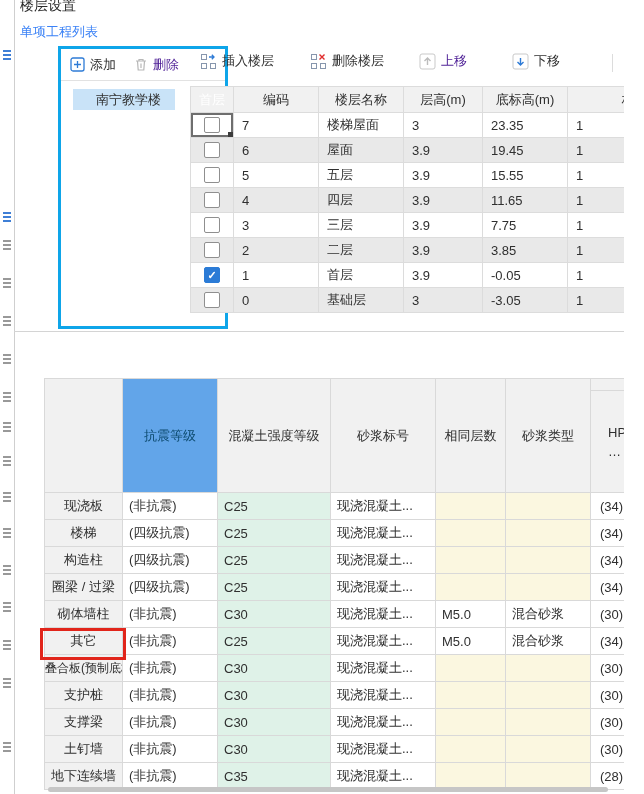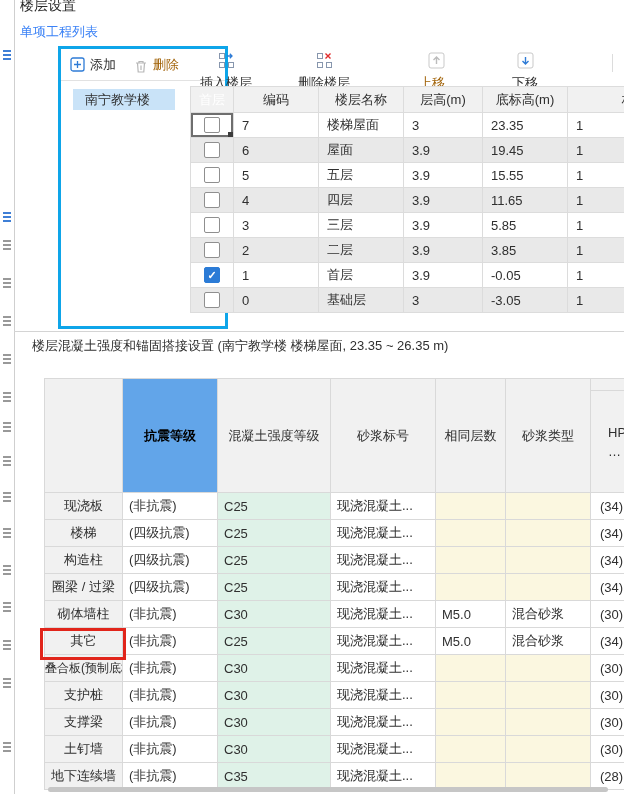--- a/index.html
+++ b/index.html
@@ -9,25 +9,25 @@
   #strip{position:absolute;left:0;top:0;width:14px;height:794px;border-right:1px solid #cfcfcf;background:#fff;}
   .frag{position:absolute;left:3px;width:8px;height:2px;}
   .frag.g{background:#999;box-shadow:0 4px 0 #999,0 8px 0 #999;}
   .frag.b{background:#3f7fd6;box-shadow:0 4px 0 #3f7fd6,0 8px 0 #3f7fd6;}
   .ptitle{position:absolute;left:20px;top:-3px;font-size:14px;color:#2b2b2b;}
   .plabel{position:absolute;top:23px;font-size:13px;color:#3b82f6;white-space:nowrap;}
   
   #lpanel{position:absolute;left:18px;top:46px;width:164px;height:277px;border:3px solid #0ea5e9;background:#fff;margin-left:40px;}
   #lpanel .ltb{height:31px;border-bottom:1px solid #e2e2e2;display:flex;align-items:center;gap:18px;padding-left:9px;}
   .tbtn{display:inline-flex;align-items:center;gap:5px;cursor:pointer;}
-  .tbtn.dis{color:#a16207;cursor:default;align-items:flex-end;}
-  .litem{margin:8px 0 0 12px;width:102px;height:21px;line-height:21px;background:#c9e3f8;padding-left:12px;box-sizing:border-box;}
+  .tbtn.dis{color:#4c1d95;cursor:default;}
+  .litem{margin:8px 0 0 12px;width:102px;height:21px;line-height:21px;background:#c9e3f8;padding-left:23px;box-sizing:border-box;}
   
   #rtb{position:absolute;left:190px;top:50px;height:26px;right:0;}
-  #rtb .tbtn{position:absolute;top:2px;flex-direction:column;}
+  #rtb .tbtn{position:absolute;top:2px;}
   .vsep{position:absolute;left:422px;top:4px;width:1px;height:18px;background:#dcdcdc;}
   
   table{border-collapse:collapse;table-layout:fixed;}
   th,td{border:1px solid #dcdcdc;font-weight:normal;font-size:13px;color:#2f2f2f;
         overflow:hidden;white-space:nowrap;padding:0;}
   #t1{position:absolute;left:190px;top:86px;width:537px;}
   #t1 tr{height:25px;}
   #t1 tr.hd{height:26px;}
   #t1 tr.hd th{background:#f1f1f1;text-align:center;}
   #t1 th.blue{background:#62a5e9;color:#fff;}
@@ -37,21 +37,21 @@
   .cb{display:inline-block;width:14px;height:14px;border:1px solid #8f8f8f;border-radius:2px;background:#fff;vertical-align:middle;}
   .cb.on{background:#2b7bd6;border-color:#2b7bd6;color:#fff;font-size:11px;line-height:14px;font-weight:bold;}
   td.selcell{box-shadow:inset 0 0 0 2px #6e6e6e;position:relative;}
   td.selcell::after{content:"";position:absolute;right:-1px;bottom:-1px;width:6px;height:6px;background:#3c3c3c;}
   .hline{position:absolute;left:14px;right:0;top:331px;height:1px;background:#d4d4d4;}
   .sect{position:absolute;left:32px;top:337px;font-size:13px;white-space:nowrap;}
   #t2{position:absolute;left:44px;top:378px;width:666px;}
   #t2 td,#t2 th{border-color:#d9d9d9;}
   #t2 tr.hd2{height:114px;}
   #t2 tr.hd2 th{background:#f1f1f1;text-align:center;vertical-align:middle;}
-  #t2 tr.hd2 th.blue{background:#62a5e9;color:#000000;font-weight:bold;}
+  #t2 tr.hd2 th.blue{background:#62a5e9;color:#0c4a6e;}
   #t2 tr{height:27px;}
   #t2 td{background:#fff;padding-left:6px;}
   #t2 td.rl{background:#f1f1f1;text-align:center;padding:0;}
   #t2 td.rl.small{font-size:12px;}
   #t2 td.grn{background:#dff2e8;}
   #t2 td.yel{background:#fbf7e0;}
   #t2 td.hp{padding-left:9px;}
   th.rebar{position:relative;padding:0;}
   th.rebar .gline{position:absolute;top:11px;left:0;right:0;border-top:1px solid #d9d9d9;}
   th.rebar .rtxt{position:absolute;top:44px;left:17px;text-align:left;line-height:19px;}
@@ -114,21 +114,21 @@
       <span>
           <svg width="17" height="17">
             <rect x="1.5" y="1.5" width="5" height="5" fill="none" stroke="#8796ad"></rect>
             <rect x="1.5" y="10.5" width="5" height="5" fill="none" stroke="#8796ad"></rect>
             <rect x="10.5" y="10.5" width="5" height="5" fill="none" stroke="#8796ad"></rect>
             <path d="M9 4h5m-2.2-2.2L14 4l-2.2 2.2" fill="none" stroke="#2e7bd6" stroke-width="1.3"></path>
           </svg>
         </span>
       <span>插入楼层</span>
     </span>
-    <span class="tbtn" style="left:108px">
+    <span class="tbtn" style="left:120px">
       <span>
           <svg width="17" height="17">
             <rect x="1.5" y="1.5" width="5" height="5" fill="none" stroke="#8796ad"></rect>
             <rect x="1.5" y="10.5" width="5" height="5" fill="none" stroke="#8796ad"></rect>
             <rect x="10.5" y="10.5" width="5" height="5" fill="none" stroke="#8796ad"></rect>
             <path d="M9.5 1.5l5 5m0-5l-5 5" fill="none" stroke="#e02b2b" stroke-width="1.4"></path>
           </svg>
         </span>
       <span>删除楼层</span>
     </span>
@@ -201,21 +201,21 @@
       <td>四层</td>
       <td>3.9</td>
       <td>11.65</td>
       <td>1</td>
     </tr>
     <tr>
       <td class="cbc"><span class="cb"></span></td>
       <td>3</td>
       <td>三层</td>
       <td>3.9</td>
-      <td>5.85</td>
+      <td>7.75</td>
       <td>1</td>
     </tr>
     <tr class="alt">
       <td class="cbc"><span class="cb"></span></td>
       <td>2</td>
       <td>二层</td>
       <td>3.9</td>
       <td>3.85</td>
       <td>1</td>
     </tr>
@@ -232,21 +232,20 @@
       <td>0</td>
       <td>基础层</td>
       <td>3</td>
       <td>-3.05</td>
       <td>1</td>
     </tr>
   </tbody>
     </table>
 
   <div class="hline"></div>
-  <div class="sect">楼层混凝土强度和锚固搭接设置 (南宁教学楼  楼梯屋面, 23.35 ~ 26.35 m)</div>
 
   <table id="t2">
     <colgroup>
         <col style="width:78px">
         <col style="width:95px">
         <col style="width:113px">
         <col style="width:105px">
         <col style="width:70px">
         <col style="width:85px">
         <col style="width:122px">

